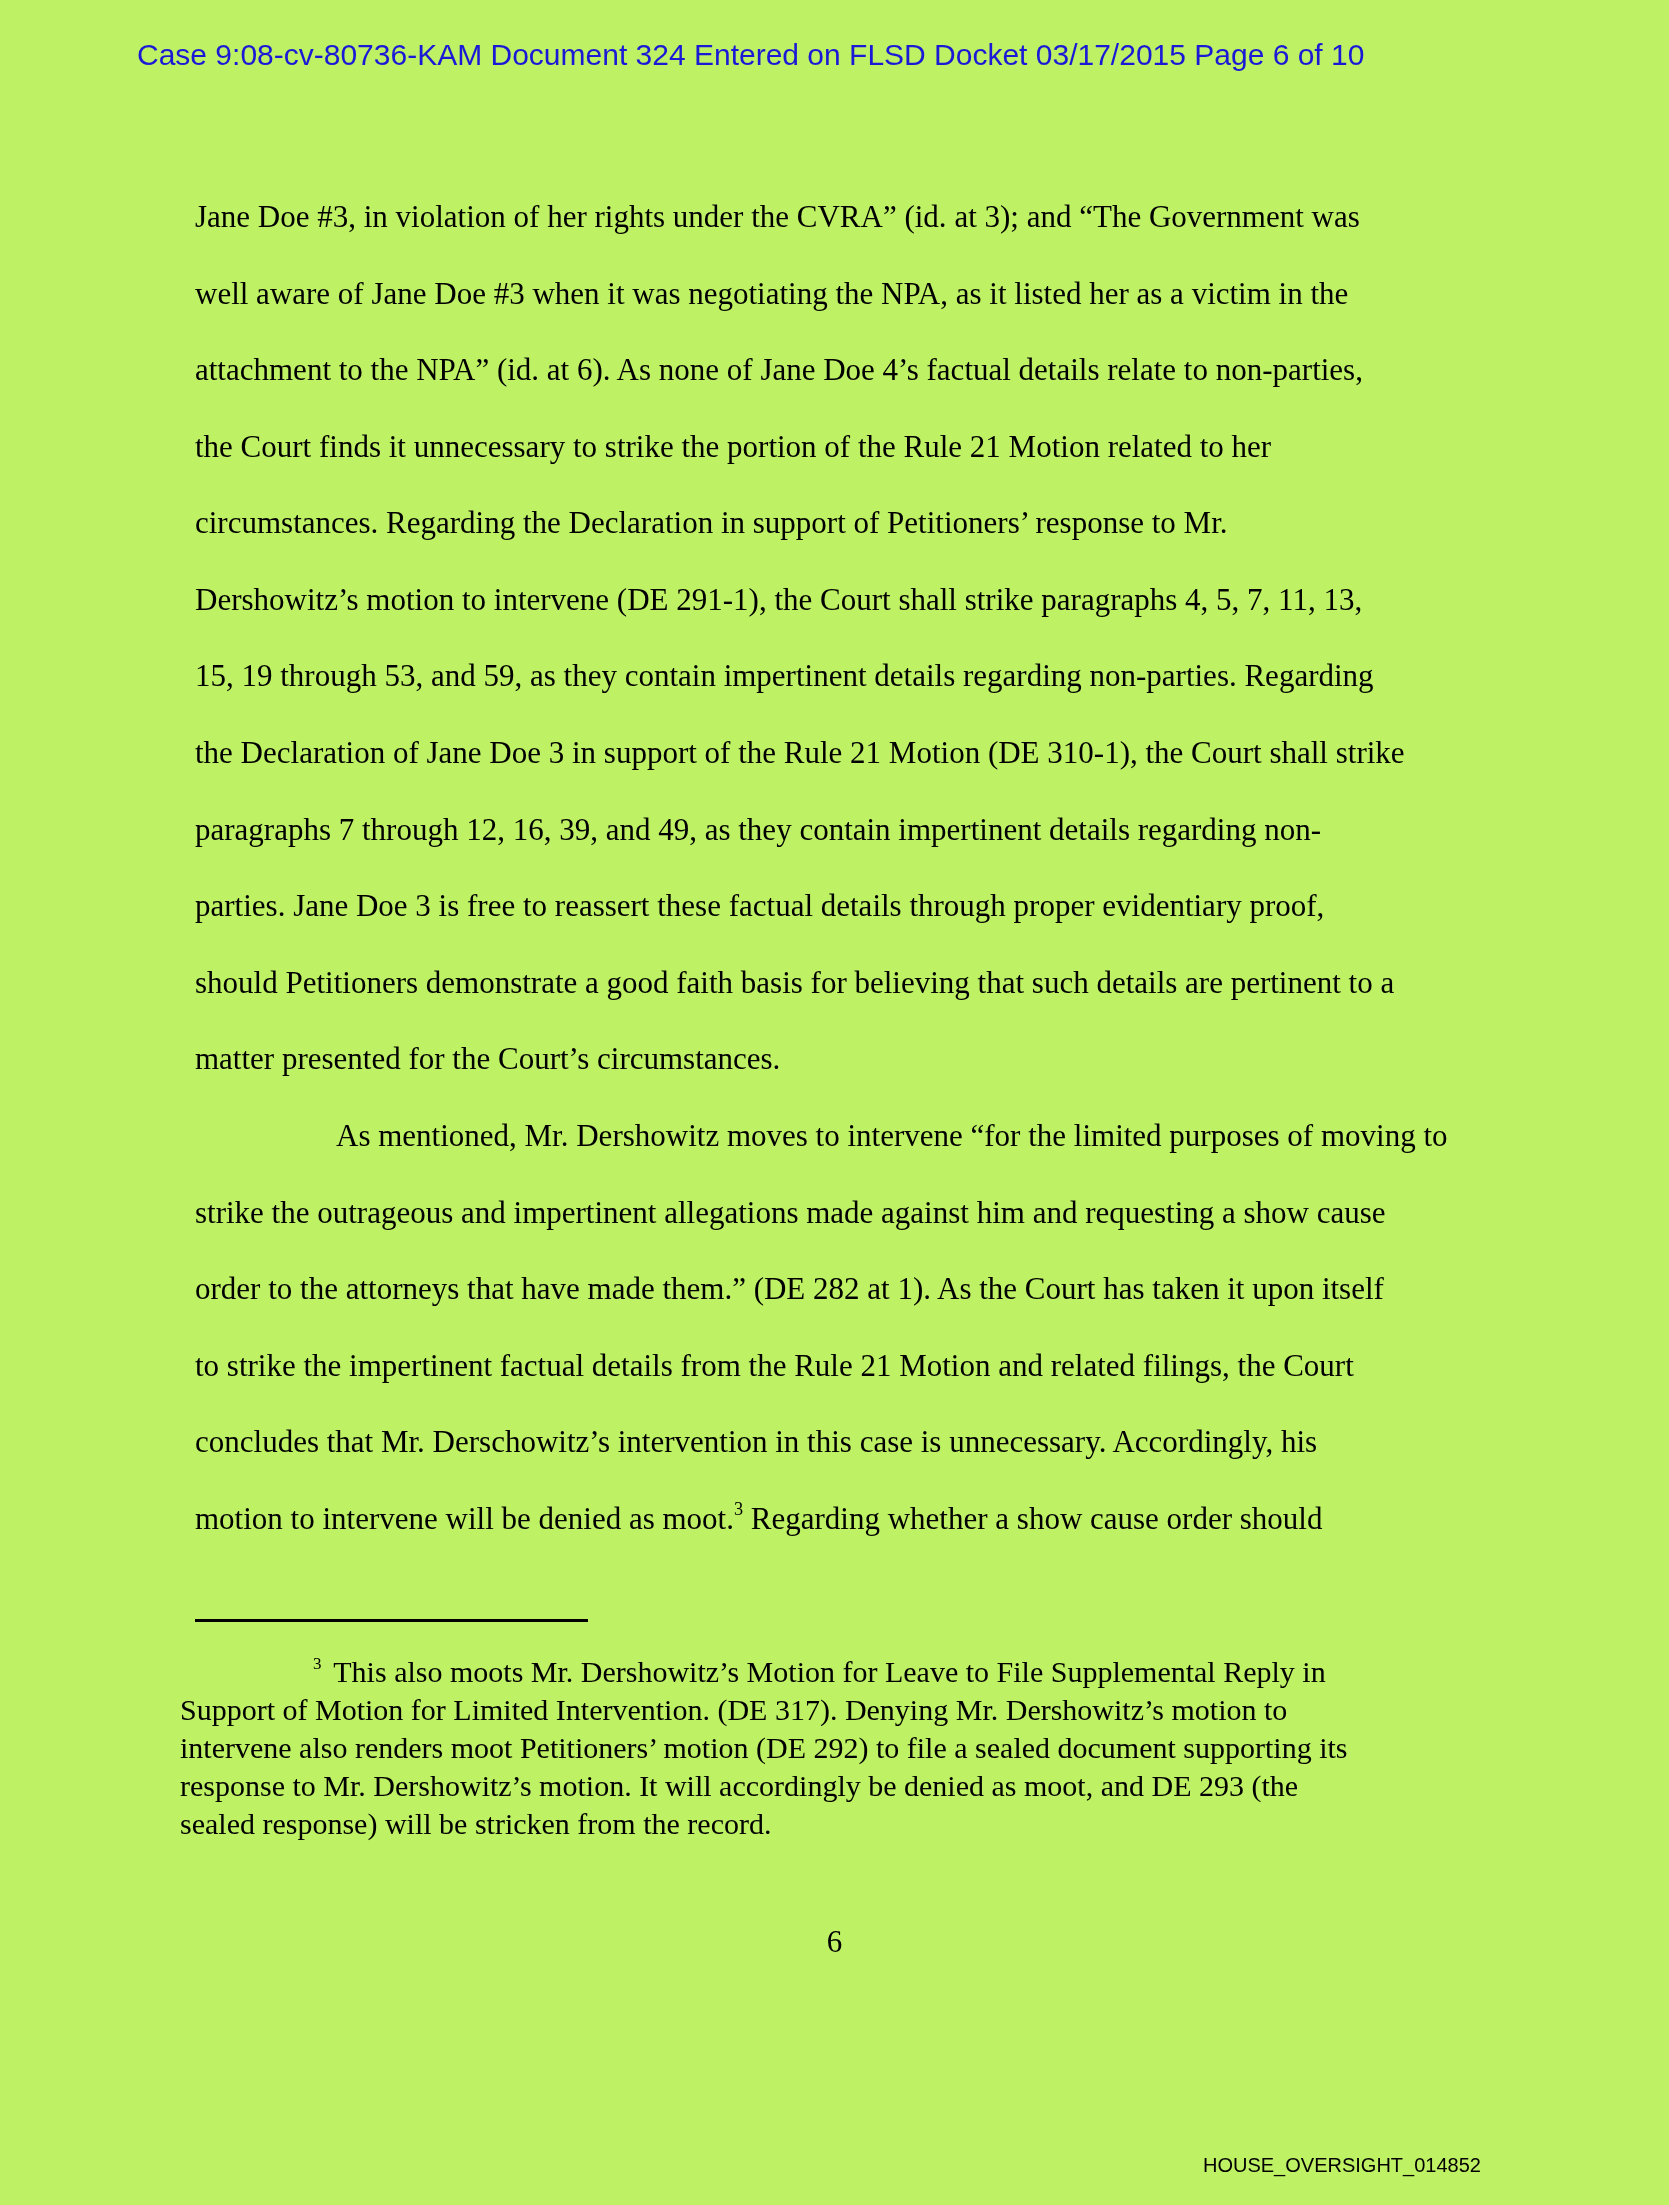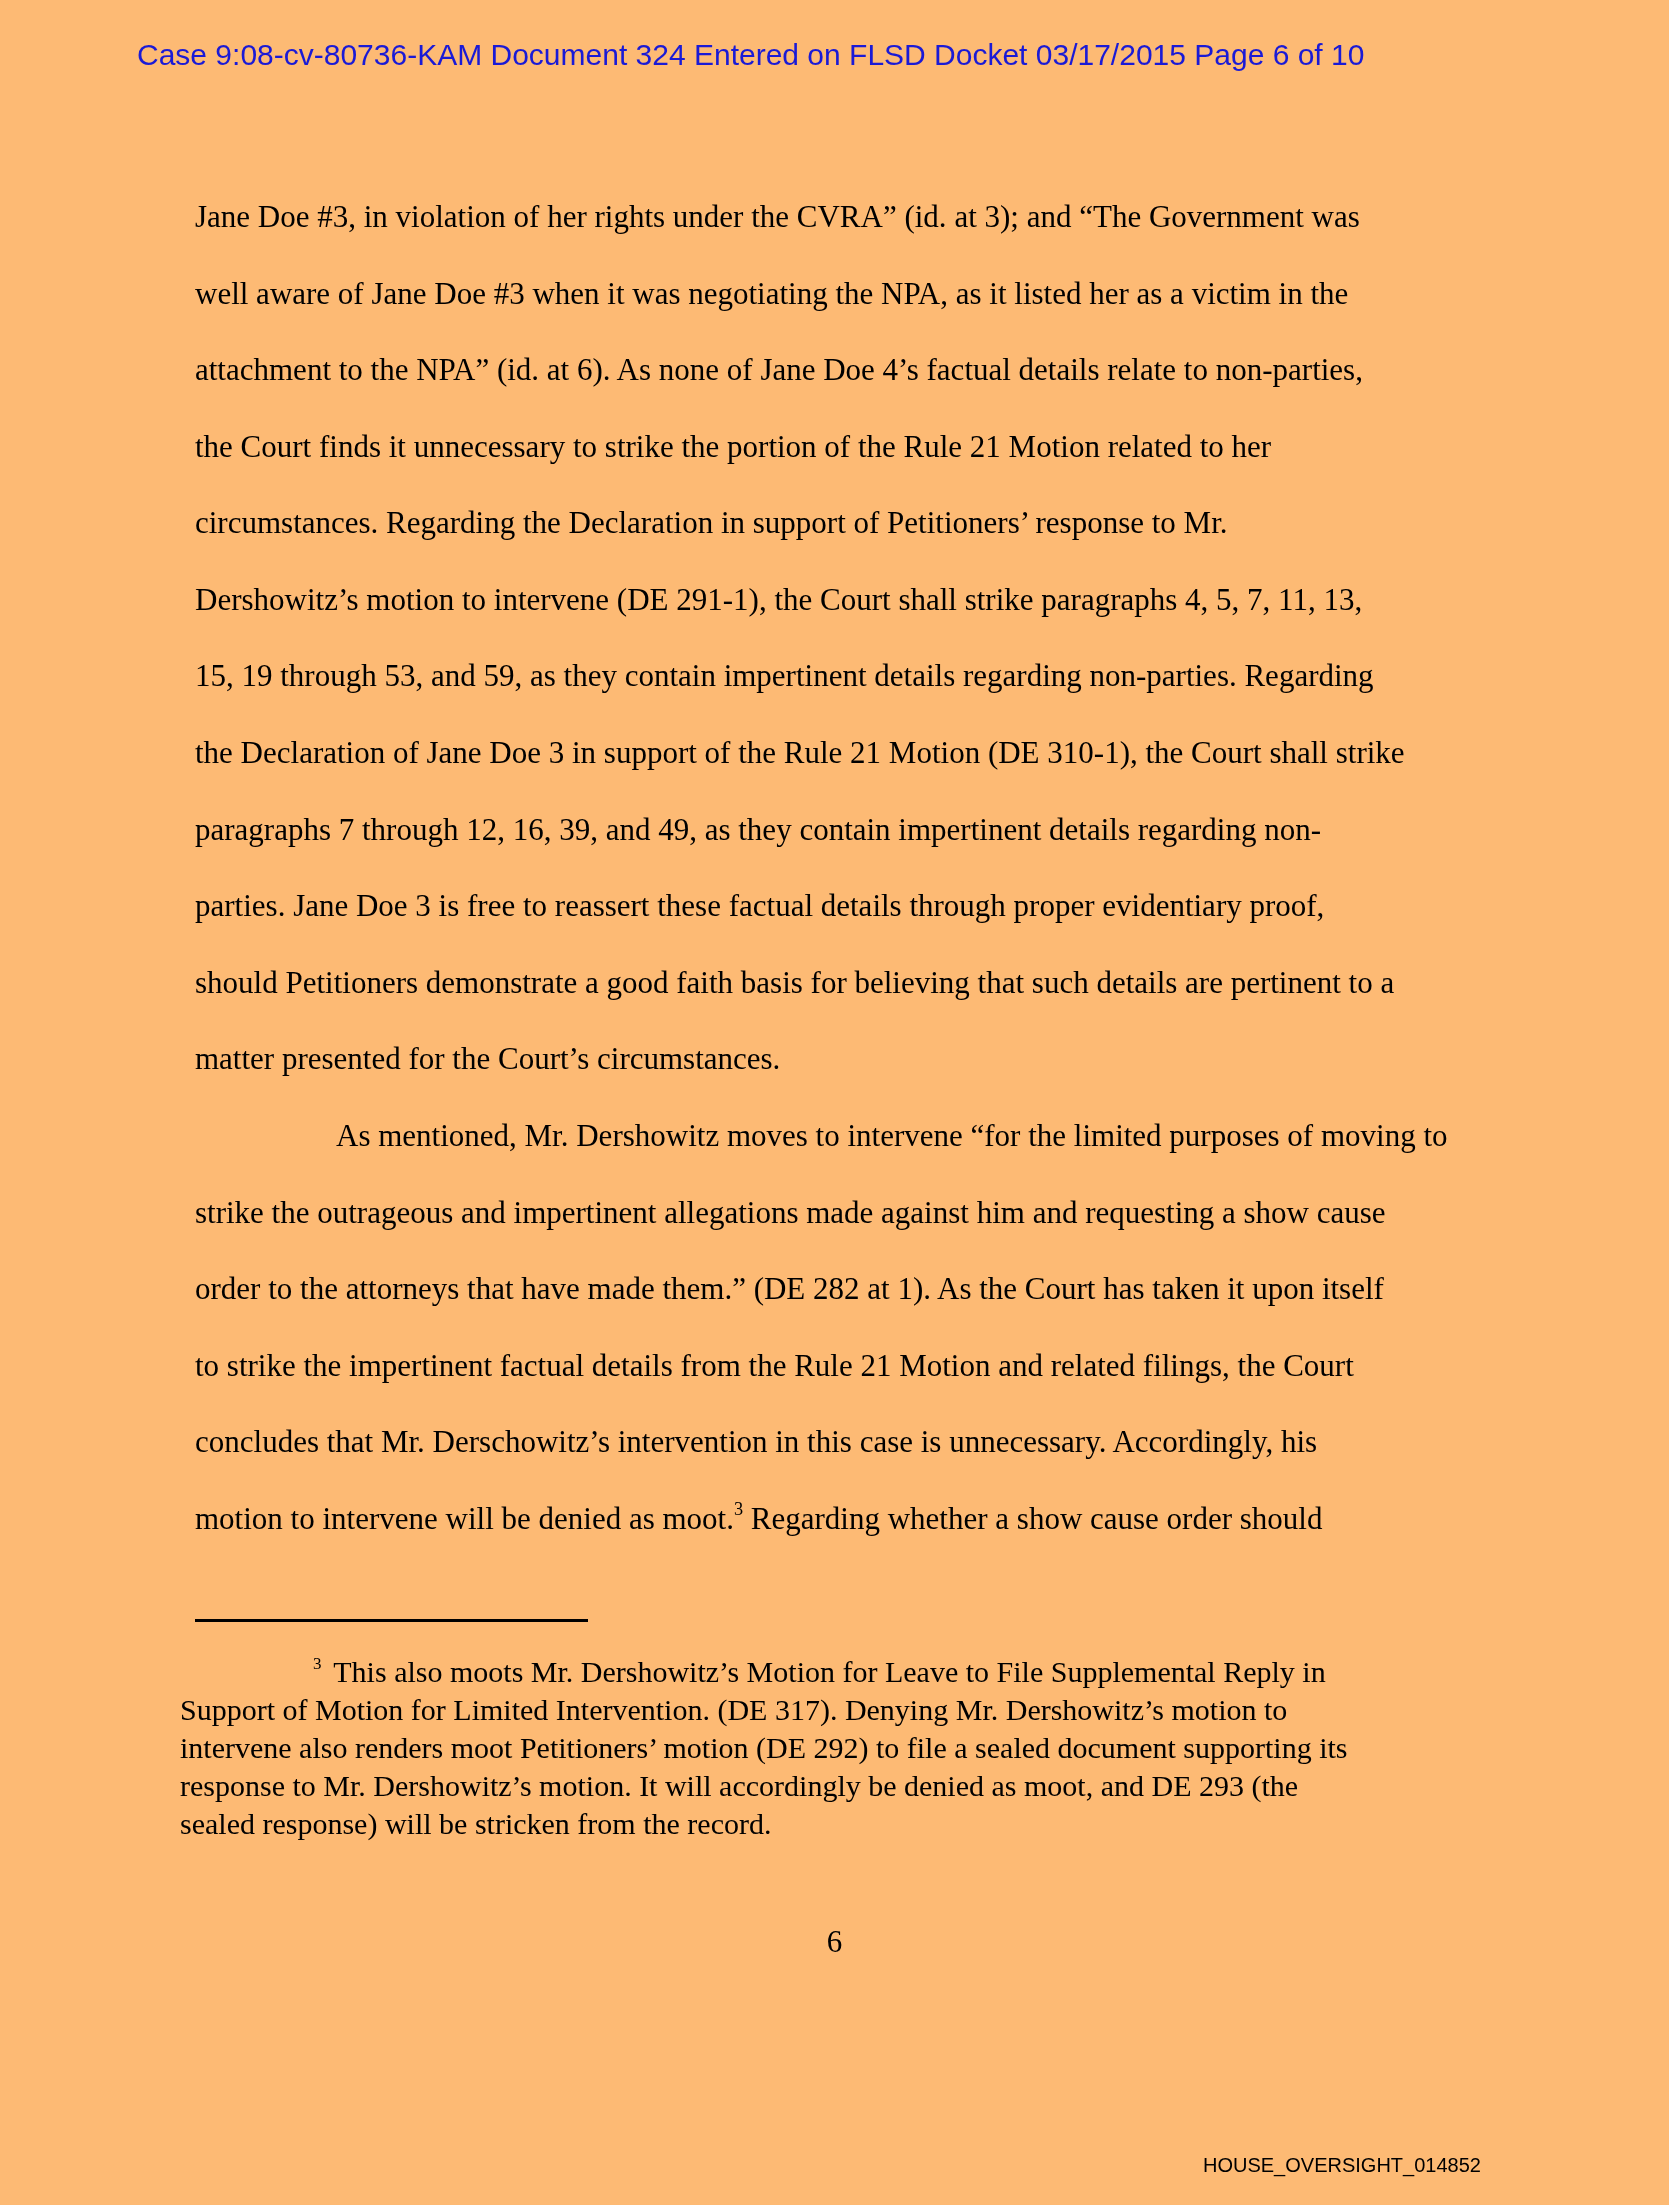--- a/index.html
+++ b/index.html
@@ -1,17 +1,17 @@
 <!DOCTYPE html>
 <html style="font-size:10.5px"><head>
 <meta charset="utf-8">
 <style>
   html, body { margin: 0; padding: 0; background: #ffffff; }
   body { width: 1669px; height: 2205px; position: relative; overflow: hidden; }
-  .page { position: absolute; left: 0; top: 0; width: 1669px; height: 2205px; background: #fdba74; }
+  .page { position: absolute; left: 0; top: 0; width: 1669px; height: 2205px; background: #bef264; }
   .header-stamp {
     position: absolute; top: 38px; left: 0; width: 1669px; height: 39px;
     font-family: "Liberation Sans", sans-serif; font-size: 30px; color: #1a1ad6;
     white-space: nowrap;
   }
   .stamp-a { position: absolute; left: 137px; top: 0; }
   .stamp-b { position: absolute; left: 274px; top: 0; opacity: 0.92; }
   .body-text {
     font-family: "Liberation Serif", serif; font-size: 31px; color: #000;
   }

